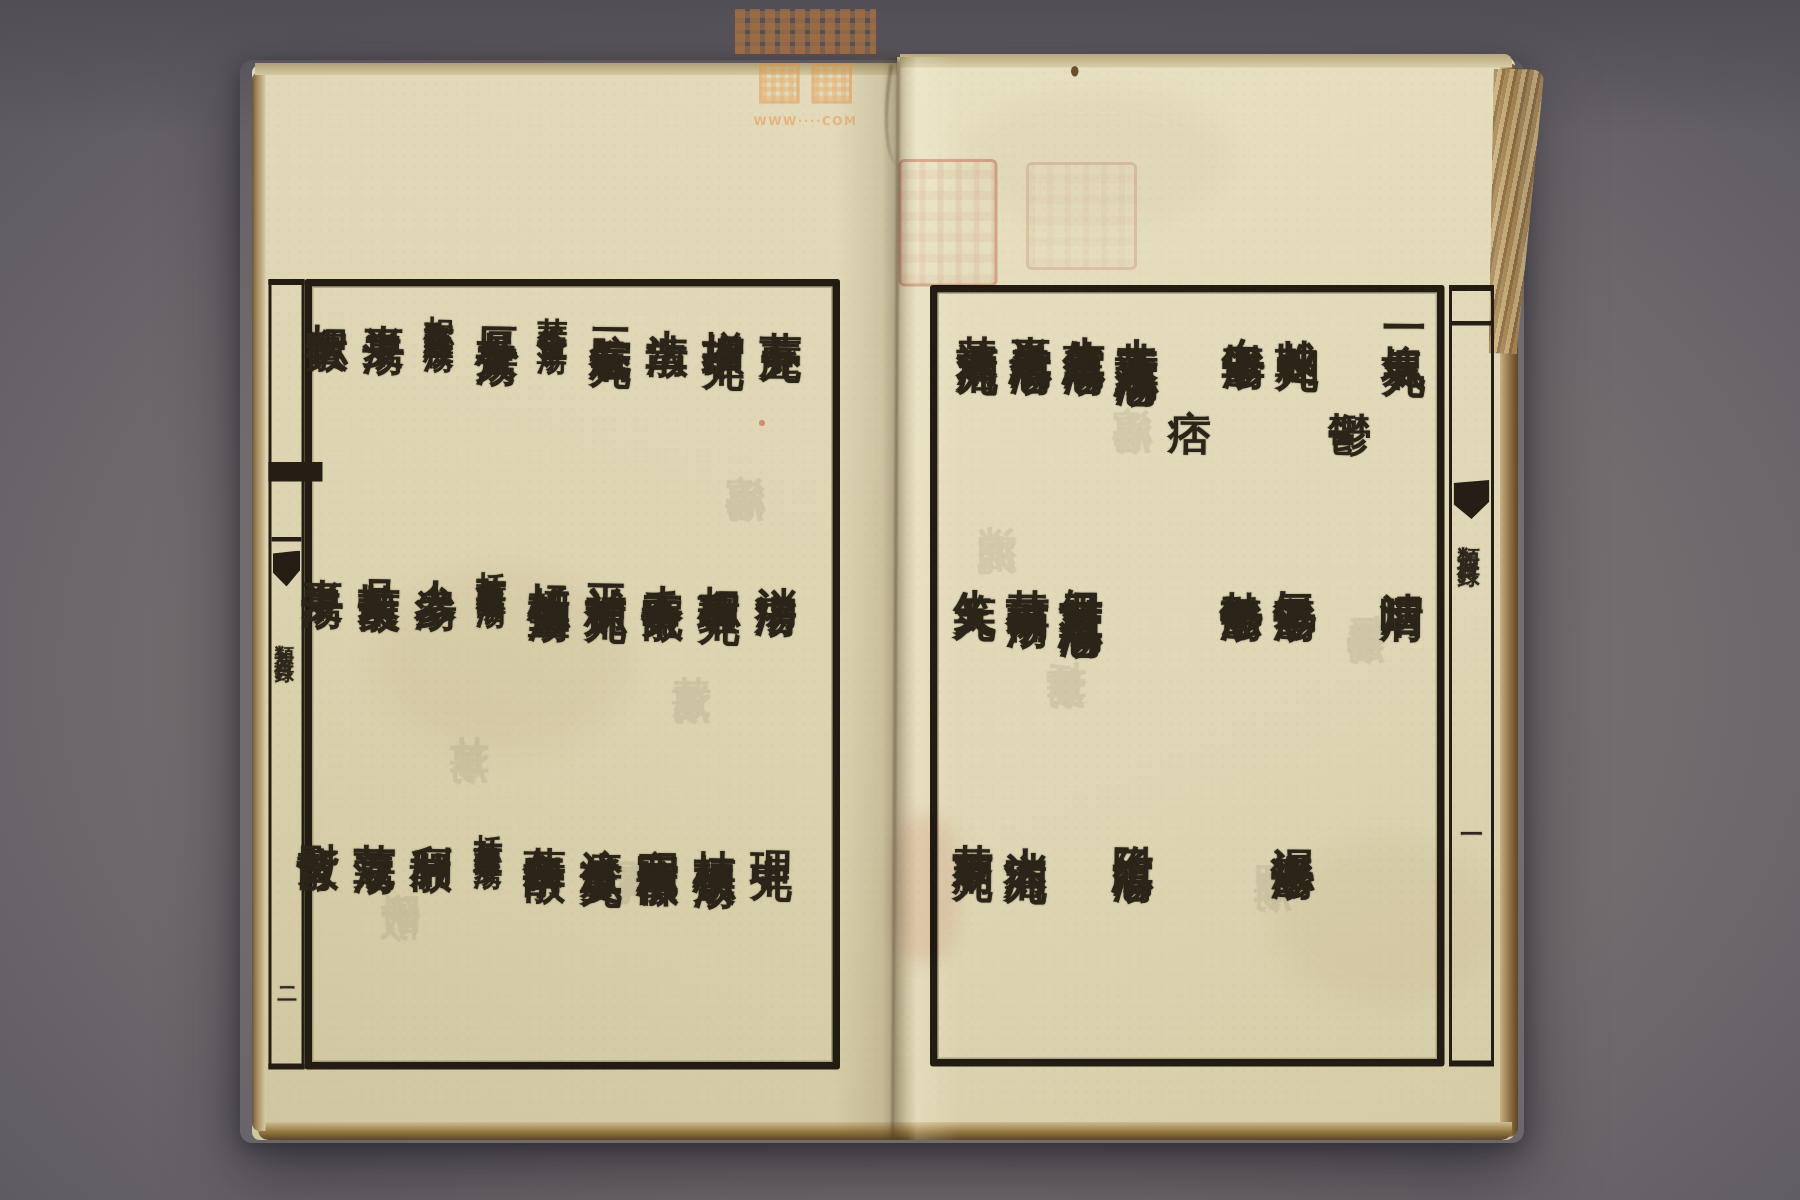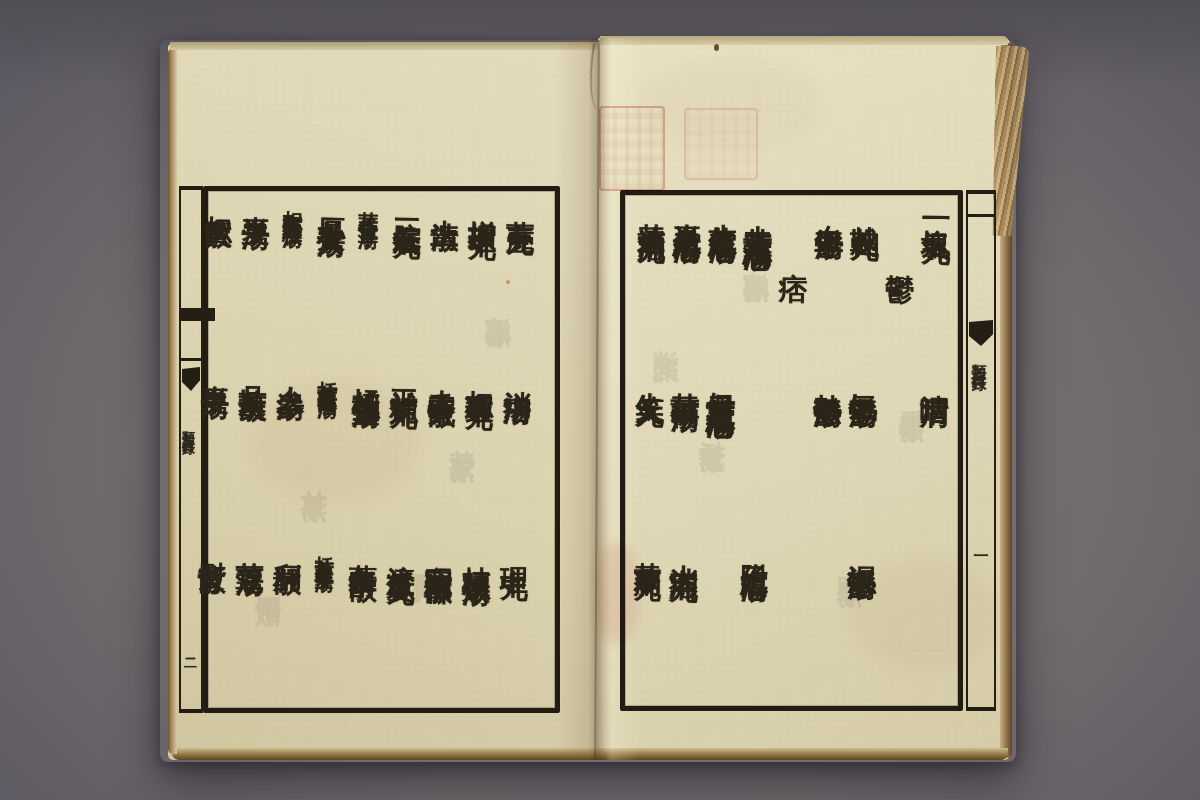--- a/index.html
+++ b/index.html
@@ -191,14 +191,22 @@
 
   <div id="seals">
       <div class="abs seal" style="left: 599px; top: 106px; width: 66px; height: 85px; opacity: 0.5;"></div>
       <div class="abs seal" style="left: 684px; top: 108px; width: 74px; height: 72px; opacity: 0.26;"></div>
       <div class="abs smudge" style="left: 596px; top: 543px; width: 42px; height: 100px; opacity: 0.3;"></div>
     </div>
 
   <div class="abs speck" style="left:714px;top:44px;width:5px;height:7px;background:#6b4f28;"></div>
   <div class="abs speck" style="left:506px;top:280px;width:4px;height:4px;background:rgba(200,80,60,.55);"></div>
 
+  <div class="abs watermark">
+    <div class="wm-rows"></div>
+    <div class="wm-glyphs">
+      <div class="wm-glyph"></div>
+      <div class="wm-glyph"></div>
+    </div>
+    <div class="wm-caption">WWW····COM</div>
+  </div>
 
 </div>
 
 </body></html>

